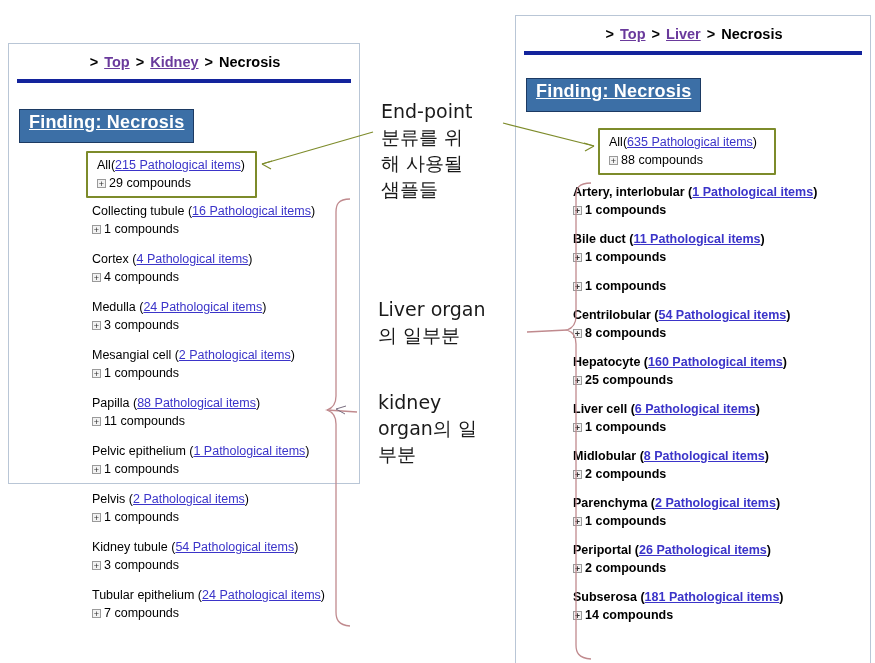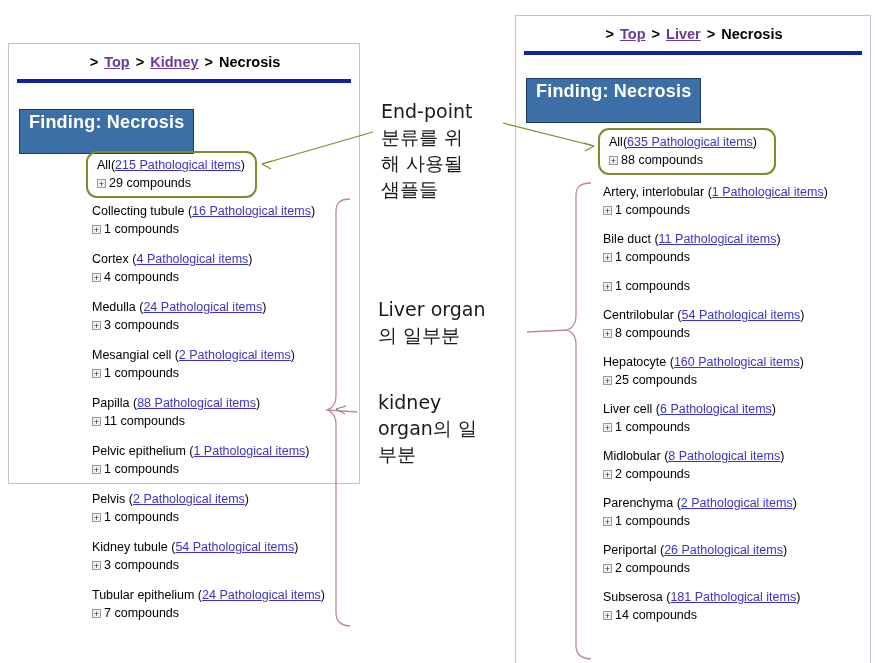--- a/index.html
+++ b/index.html
@@ -76,23 +76,24 @@
 
   
   .finding-header {
     display: inline-block;
     margin: 26px 0 0 10px;
     background: #3c6fa6;
     border: 1px solid #1c3a63;
     color: #ffffff;
     font-size: 18px;
     font-weight: bold;
-    padding: 2px 9px 20px 9px;
+    padding: 2px 9px 9px 9px;
     line-height: 1.15;
     letter-spacing: 0.2px;
+    text-decoration: underline;
   }
   #panel-liver .finding-header {
     margin-top: 23px;
   }
   .entry {
     position: relative;
     font-size: 12.5px;
     color: #000000;
     line-height: 16px;
   }
@@ -132,31 +133,31 @@
   .compounds-text {
     font-size: 12.5px;
     color: #000000;
   }
 
   
   .all-entry {
     position: absolute;
     box-sizing: border-box;
     border: 2px solid #7d8b2a;
-    border-radius: 11px;
+    border-radius: 1px;
     padding: 4px 9px 5px 9px;
     background: transparent;
   }
   #all-kidney { left: 86px; top: 151px; width: 171px; }
   #all-liver  { left: 598px; top: 128px; width: 178px; }
 
   
   .list-block { position: absolute; }
   #list-kidney { left: 92px; top: 203px; }
-  #list-liver  { left: 603px; top: 184px; }
+  #list-liver  { left: 573px; top: 184px; font-weight: bold; }
   .list-block .entry { margin-bottom: 14px; }
   #list-liver .entry { margin-bottom: 13px; }
 
   
   .annotation {
     position: absolute;
     font-size: 19px;
     color: #1a1a1a;
     line-height: 26px;
     font-family: "DejaVu Sans", "Liberation Sans", sans-serif;

